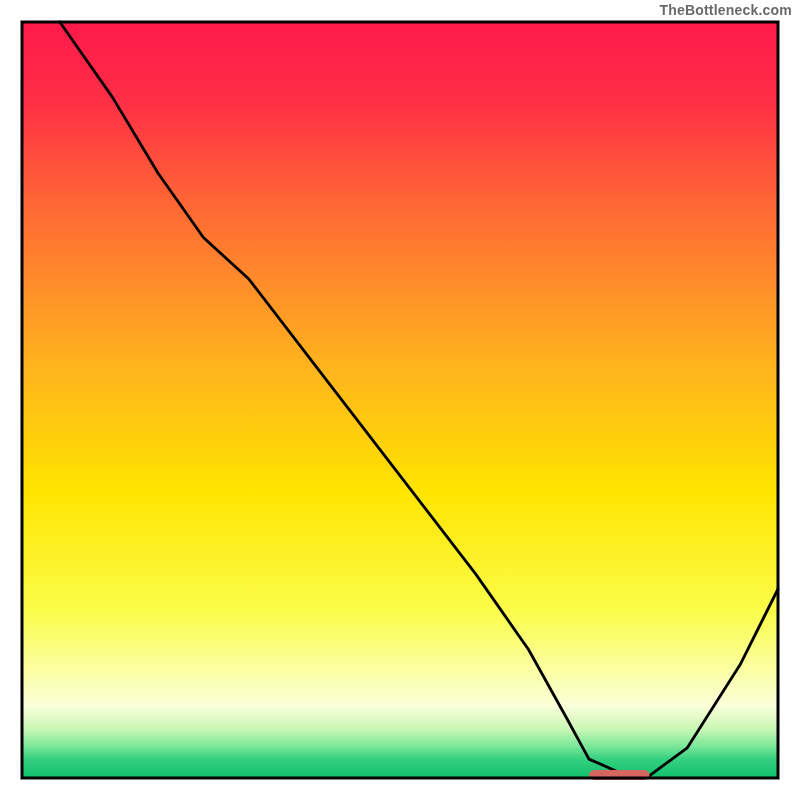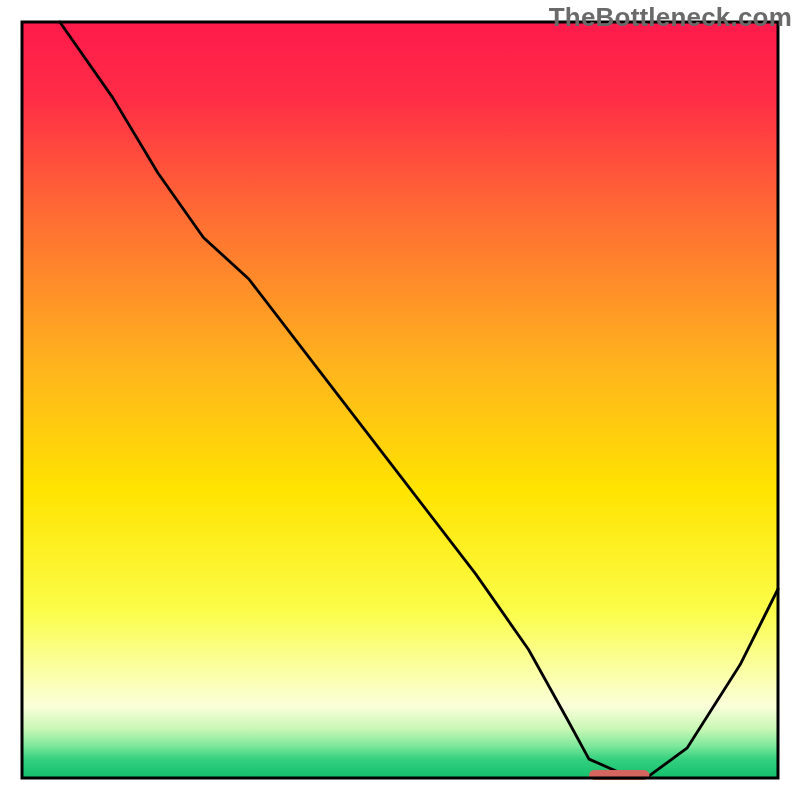--- a/index.html
+++ b/index.html
@@ -12,21 +12,21 @@
   }
   .chart-wrap {
     position: relative;
     width: 800px;
     height: 800px;
   }
   .watermark {
     position: absolute;
     top: 2px;
     right: 8px;
-    font-size: 26px;
+    font-size: 14px;
     font-weight: 600;
     color: #6a6a6a;
     letter-spacing: 0.2px;
     user-select: none;
   }
   svg {
     display: block;
   }
 </style>
 </head>

